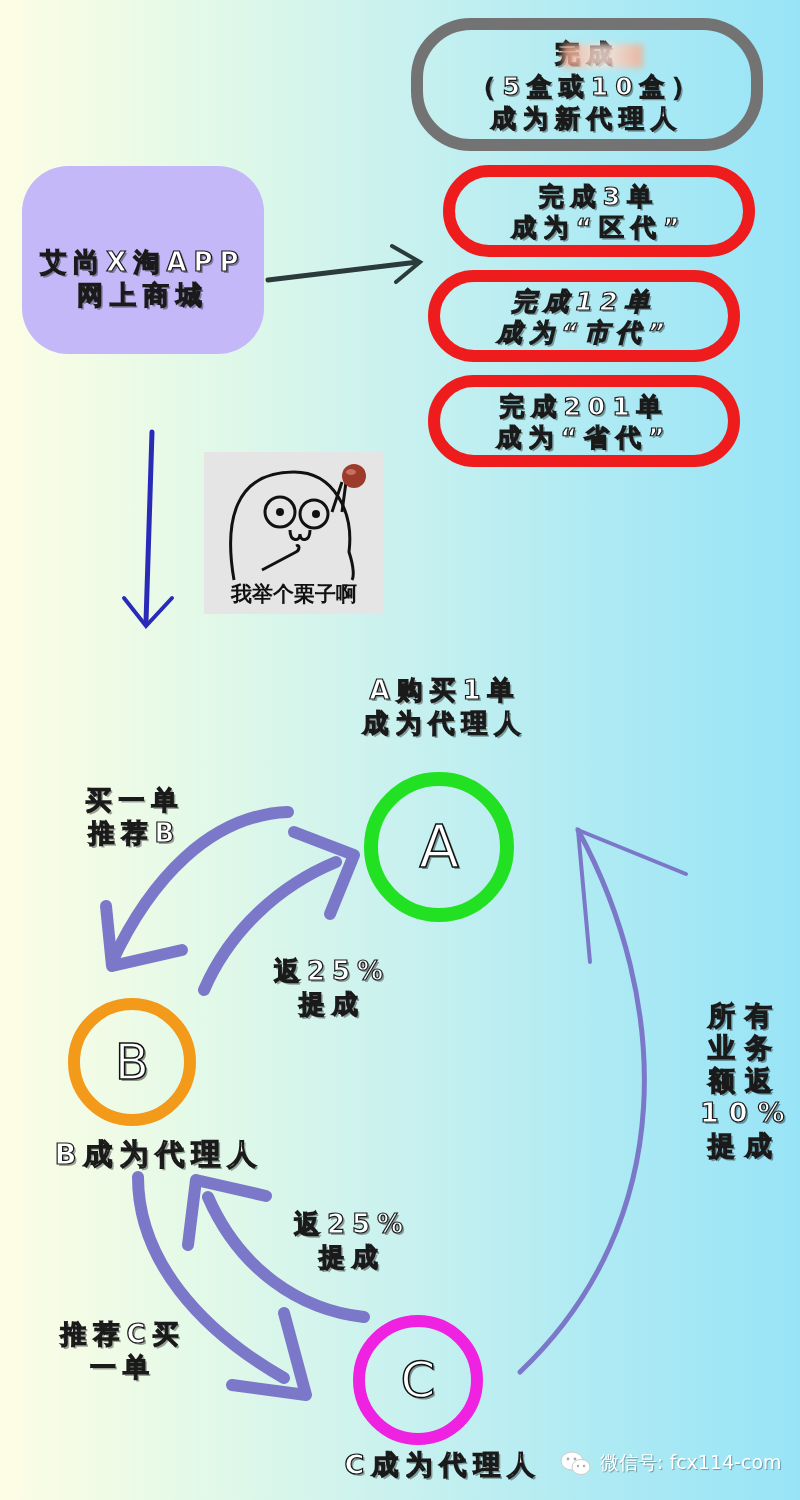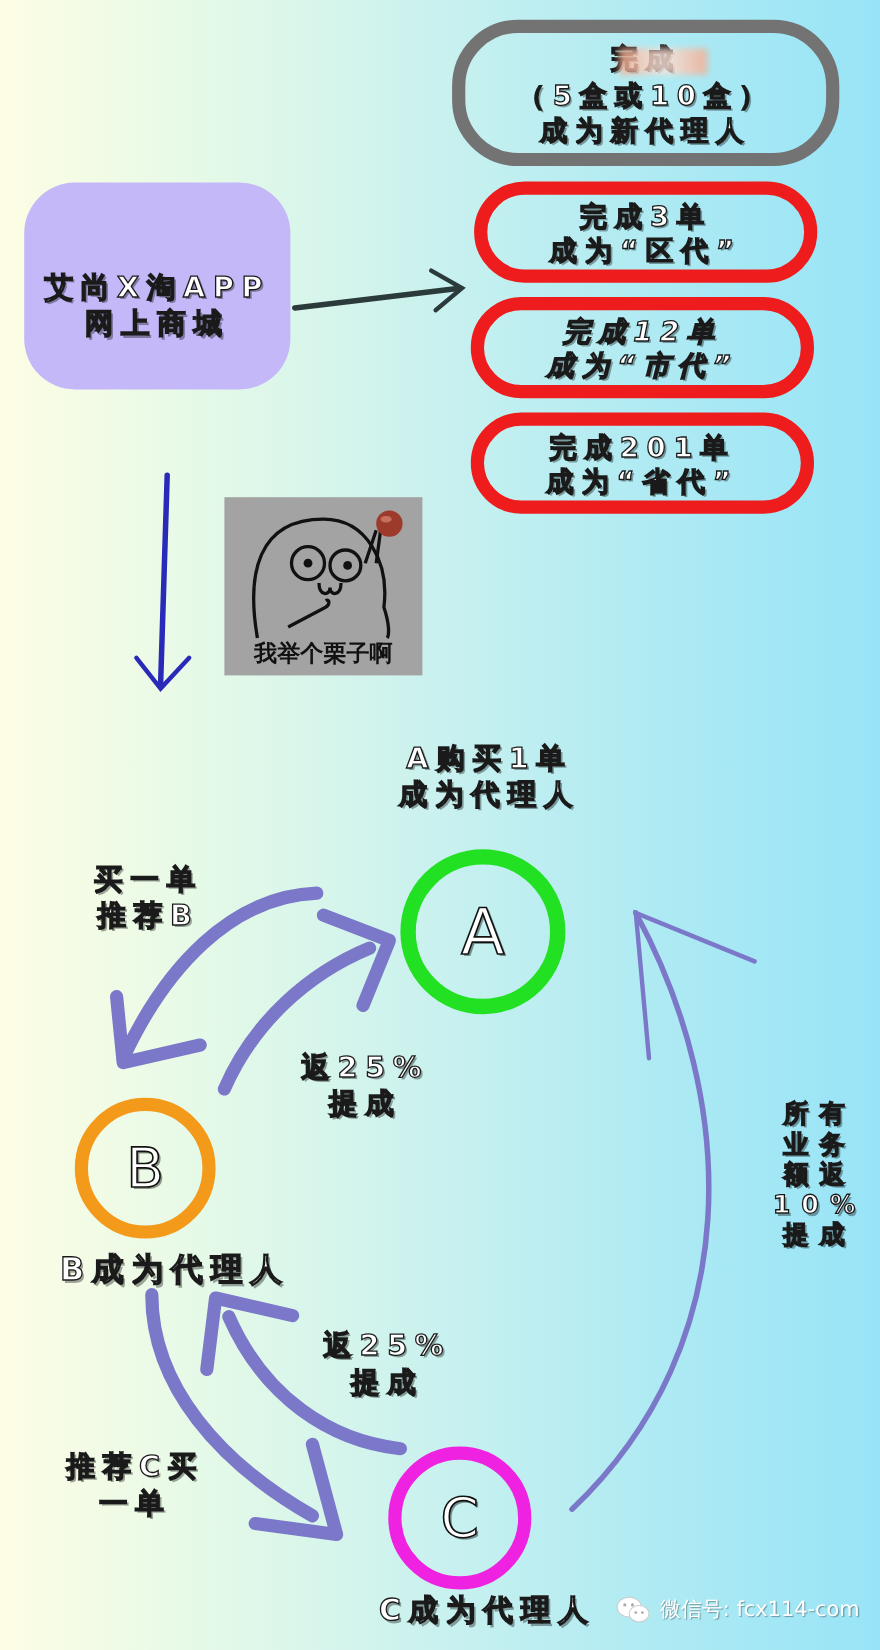--- a/index.html
+++ b/index.html
@@ -32,21 +32,21 @@
   }
   .ring .letter {
     position:absolute; left:0; right:0; top:50%; transform:translateY(-50%);
     text-align:center; color:#fff; font-weight:normal;
     -webkit-text-stroke: 1.5px #111; text-shadow: 2px 2px 0 rgba(0,0,0,0.4);
     font-family: "DejaVu Sans", sans-serif;
   }
   svg.overlay { position:absolute; left:0; top:0; }
   .meme {
     position:absolute; left:204px; top:452px; width:180px; height:162px;
-    background:#a3a3a3; 
+    background:#e5e5e5; 
   }
   .meme-caption {
     position:absolute; left:0; right:0; bottom:6px; text-align:center;
     font-weight:bold; font-size:21px; color:#111; letter-spacing:0px;
     font-family:"DejaVu Sans", sans-serif;
   }
   .watermark {
     position:absolute; left:560px; top:1450px; color:#fff; font-size:19px;
     text-shadow: 1px 1px 1px rgba(0,0,0,0.35);
     font-family:"DejaVu Sans", sans-serif; letter-spacing:0;
@@ -99,21 +99,21 @@
 <div class="pill" style="left:411px; top:18px; width:352px; height:133px; border:12px solid #737373;">
   <div class="outline-text" style="left:0; right:0; top:8px; font-size:25px; line-height:1.3;">
     <div>完成</div>
     <div>（5盒或10盒）</div>
     <div>成为新代理人</div>
   </div>
 
   <div style="position:absolute; left:140px; top:14px; width:80px; height:24px; background:linear-gradient(90deg,#f7a98b,#fce7de,#f7a98b); filter:blur(3px); opacity:0.8;"></div>
 </div>
 
-<div class="pill" style="left:431px; top:165px; width:312px; height:92px; border:12px solid #ee1c1c;">
+<div class="pill" style="left:443px; top:165px; width:312px; height:92px; border:12px solid #ee1c1c;">
   <div class="outline-text" style="left:0; right:0; top:4px; font-size:25px;">
     <div>完成3单</div>
     <div>成为“区代”</div>
   </div>
 </div>
 
 <div class="pill" style="left:428px; top:270px; width:312px; height:92px; border:12px solid #ee1c1c;font-style:italic;">
   <div class="outline-text" style="left:0; right:0; top:4px; font-size:25px;">
     <div>完成12单</div>
     <div>成为“市代”</div>
@@ -174,21 +174,21 @@
 <div class="outline-text" style="left:48px; top:1318px; font-size:26px; width:150px;">
   <div>推荐C买</div>
   <div>一单</div>
 </div>
 
 <div class="ring" style="left:353px; top:1315px; width:130px; height:130px; border:12px solid #ee22e0;">
   <div class="letter" style="font-size:50px;">C</div>
 </div>
 <div class="outline-text" style="left:328px; top:1448px; font-size:27px; width:230px;">C成为代理人</div>
 
-<div class="outline-text" style="left:700px; top:1000px; font-size:23px; width:90px; line-height:1.2; letter-spacing:10px;">
+<div class="outline-text" style="left:700px; top:1000px; font-size:27px; width:90px; line-height:1.2; letter-spacing:10px;">
   <div>所有</div>
   <div>业务</div>
   <div>额返</div>
   <div>10%</div>
   <div>提成</div>
 </div>
 
 <div class="watermark">
   <svg width="32" height="26">
     <ellipse cx="12" cy="11" rx="11" ry="9" fill="#fff" stroke="#ccc" stroke-width="1"></ellipse>

